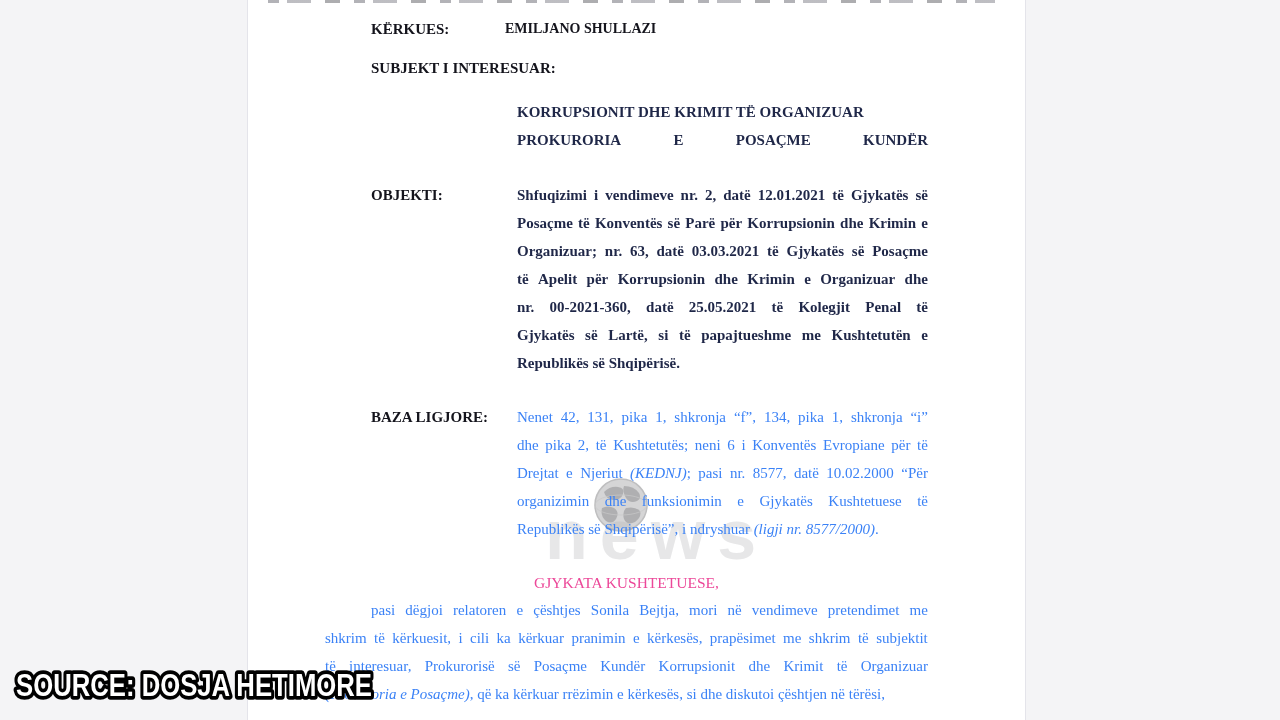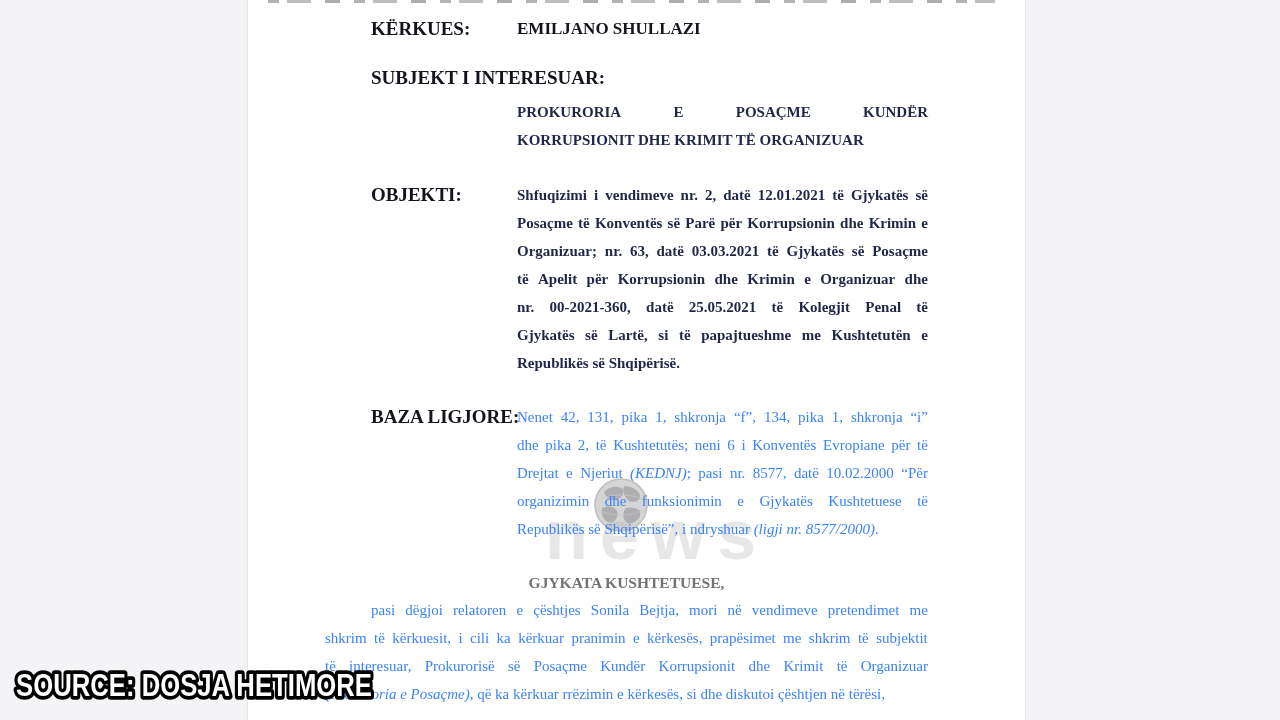--- a/index.html
+++ b/index.html
@@ -16,37 +16,37 @@
   
   .cutoff{
     position:absolute;left:20px;right:30px;top:0;height:3px;opacity:.45;
     background:repeating-linear-gradient(90deg,
       #55555f 0 11px, transparent 11px 19px,
       #6e6e78 19px 43px, transparent 43px 57px,
       #49494f 57px 72px, transparent 72px 86px);
   }
   .content{position:absolute;inset:0;z-index:2;}
   .label{
-    position:absolute;left:123px;font-size:19px;font-weight:bold;
+    position:absolute;left:123px;font-size:15px;font-weight:bold;
     color:#14141c;line-height:28px;height:28px;white-space:pre;
   }
   .valcol{position:absolute;left:269px;width:411px;}
   .paracol{position:absolute;left:77px;width:603px;}
   .boldtxt{font-weight:bold;color:#1f2748;}
   .regtxt{color:#3b82f6;}
   .line{height:28px;line-height:28px;font-size:15px;white-space:pre-wrap;}
   .line.stretch{display:flex;justify-content:space-between;white-space:normal;}
   .indent-first .line:first-child{padding-left:46px;}
   .it{font-style:italic;}
   .heading{
     position:absolute;left:77px;width:603px;text-align:center;
-    font-size:15.5px;font-weight:bold;color:#737373;line-height:28px;height:28px;
+    font-size:15.5px;font-weight:normal;color:#ec4899;line-height:28px;height:28px;
   }
   .value-single{
-    position:absolute;left:269px;font-size:17px;font-weight:bold;
+    position:absolute;left:257px;font-size:14px;font-weight:bold;
     color:#14141c;line-height:28px;height:28px;white-space:pre;
   }
   
   .watermark{position:absolute;z-index:1;}
   .wm-news{
     position:absolute;left:297px;top:496px;
     font-family:"Liberation Sans","DejaVu Sans",sans-serif;
     font-weight:bold;font-size:70px;letter-spacing:12px;
     color:#d4d4d6;opacity:.55;line-height:78px;
   }
@@ -73,29 +73,29 @@
         <path d="M32 30 Q41 28 46 33 Q48 39 41 44 Q33 48 30 41 Q28 34 32 30 Z" fill="#6f6f72"></path>
         <ellipse cx="27" cy="27" rx="26" ry="10" fill="none" stroke="#9c9c9e" stroke-width="1" opacity=".7"></ellipse>
       </svg>
     </div>
 
     <div class="content">
 
       <div class="label" style="top:15px">KËRKUES:</div>
       <div class="value-single" style="top:15px">EMILJANO SHULLAZI</div>
 
-      <div class="label" style="top:64px">SUBJEKT I INTERESUAR:</div>
+      <div class="label" style="top:54px">SUBJEKT I INTERESUAR:</div>
       <div class="valcol boldtxt" style="top:98px">
+          <div class="line"><span>KORRUPSIONIT DHE KRIMIT TË ORGANIZUAR</span></div>
           <div class="line stretch">
             <span><span>PROKURORIA</span></span>
             <span><span>E</span></span>
             <span><span>POSAÇME</span></span>
             <span><span>KUNDËR</span></span>
           </div>
-          <div class="line"><span>KORRUPSIONIT DHE KRIMIT TË ORGANIZUAR</span></div>
         </div>
 
       <div class="label" style="top:181px">OBJEKTI:</div>
       <div class="valcol boldtxt" style="top:181px">
           <div class="line stretch">
             <span><span>Shfuqizimi</span></span>
             <span><span>i</span></span>
             <span><span>vendimeve</span></span>
             <span><span>nr.</span></span>
             <span><span>2,</span></span>

